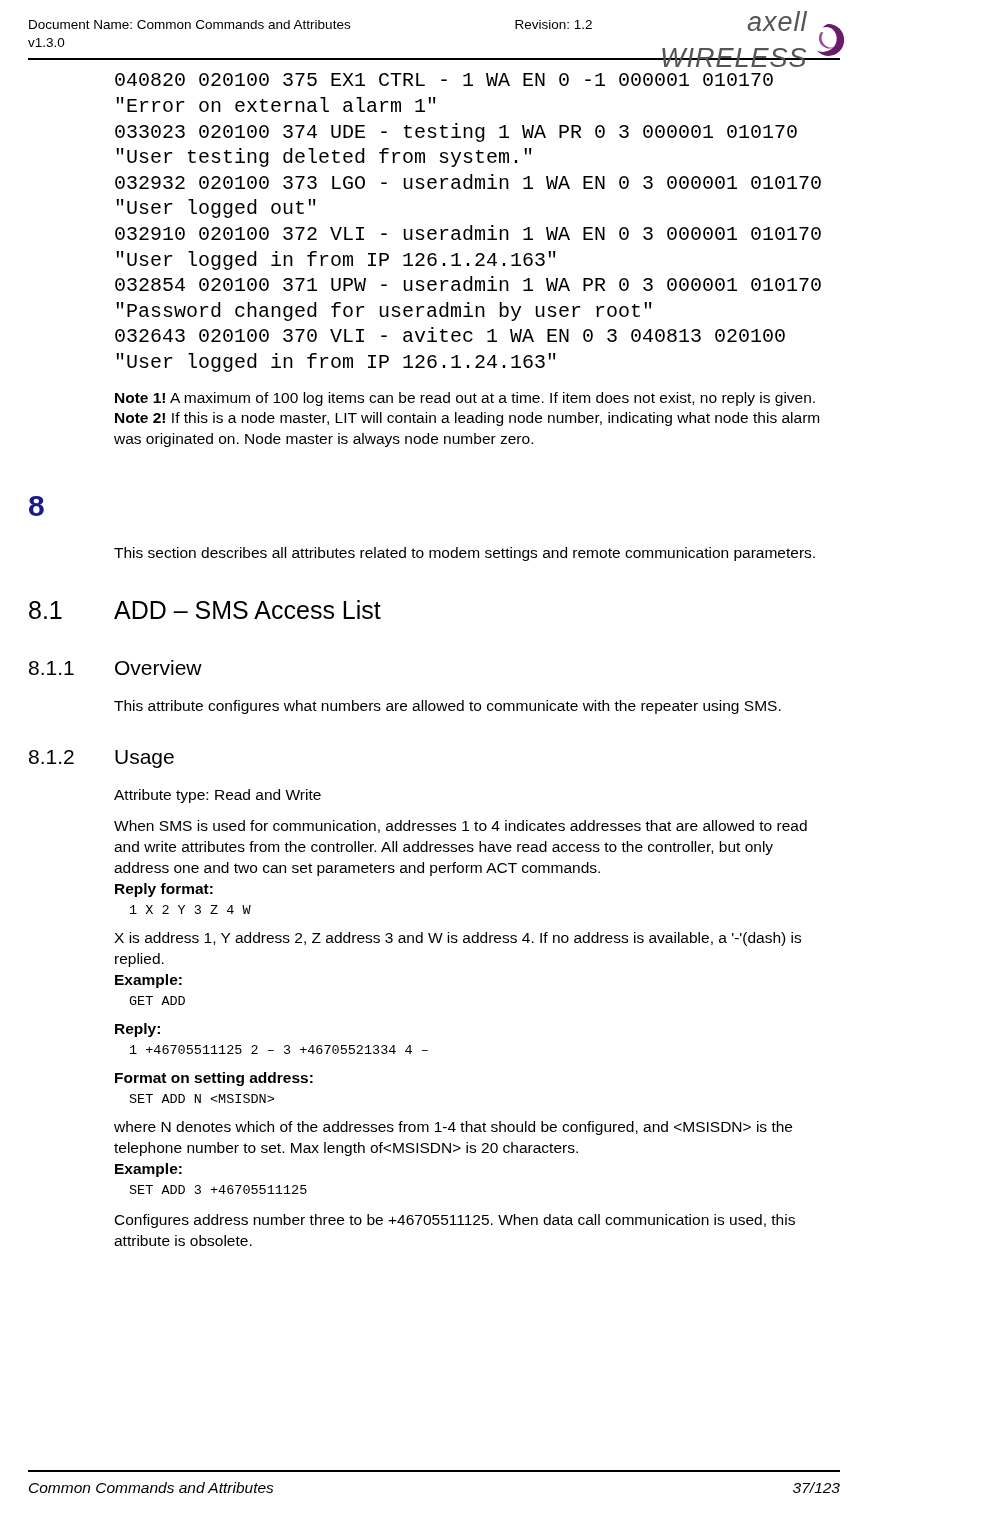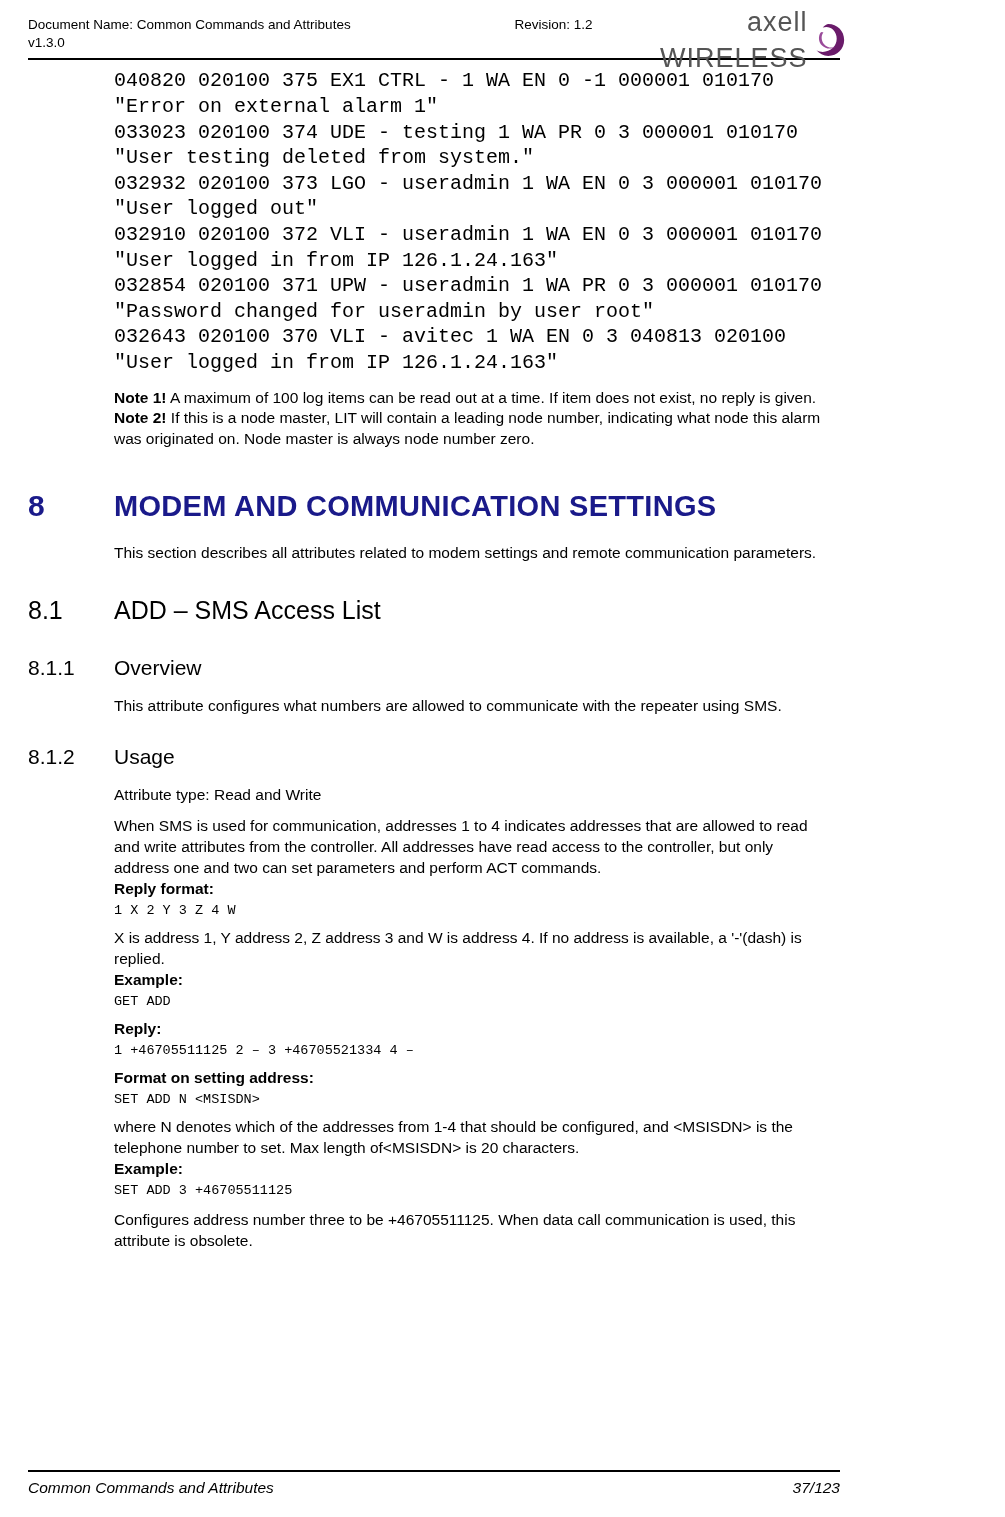--- a/index.html
+++ b/index.html
@@ -37,20 +37,21 @@
     flex: 0.5;
     text-align: right;
     position: relative;
   }
   .logo-wrap {
     position: absolute;
     right: -6px;
     top: -12px;
     display: flex;
     align-items: center;
+    font-style: italic;
   }
   .logo-text {
     font-family: Arial, sans-serif;
     font-size: 27px;
     letter-spacing: 1px;
     color: #555;
     font-weight: 300;
   }
   .logo-swirl {
     width: 46px;
@@ -128,21 +129,21 @@
   }
   .section-h3-text {
     font-size: 21px;
   }
   .bold-label {
     font-weight: bold;
   }
   .mono-small {
     font-family: "Courier New", Courier, monospace;
     font-size: 13.5px;
-    margin: 2px 0 8px 0;
+    margin: 2px 0 8px 15px;
   }
   .footer {
     position: absolute;
     bottom: 18px;
     left: 28px;
     right: 28px;
     font-size: 15.5px;
   }
   .footer-hr {
     border: none;
@@ -193,21 +194,20 @@
         <span class="bold">Note 1!</span><span> A maximum of 100 log items can be read out at a time. If item does not exist, no reply is given.</span>
       </div>
       <div class="note-line">
         <span class="bold">Note 2!</span><span> If this is a  node master, LIT will contain a leading node number, indicating what node this alarm was originated on. Node master is always node number zero.</span>
       </div>
     </div>
   </div>
 
   <div class="section-h1-row">
     <div class="section-h1-num">8</div>
-    <div class="section-h1-text">MODEM AND COMMUNICATION SETTINGS</div>
   </div>
 
   <div class="content-indent">
     <div class="para">This section describes all attributes related to modem settings and remote communication  parameters.</div>
   </div>
 
   <div class="section-h2-row">
     <div class="section-h2-num">8.1</div>
     <div class="section-h2-text">ADD – SMS Access List</div>
   </div>

